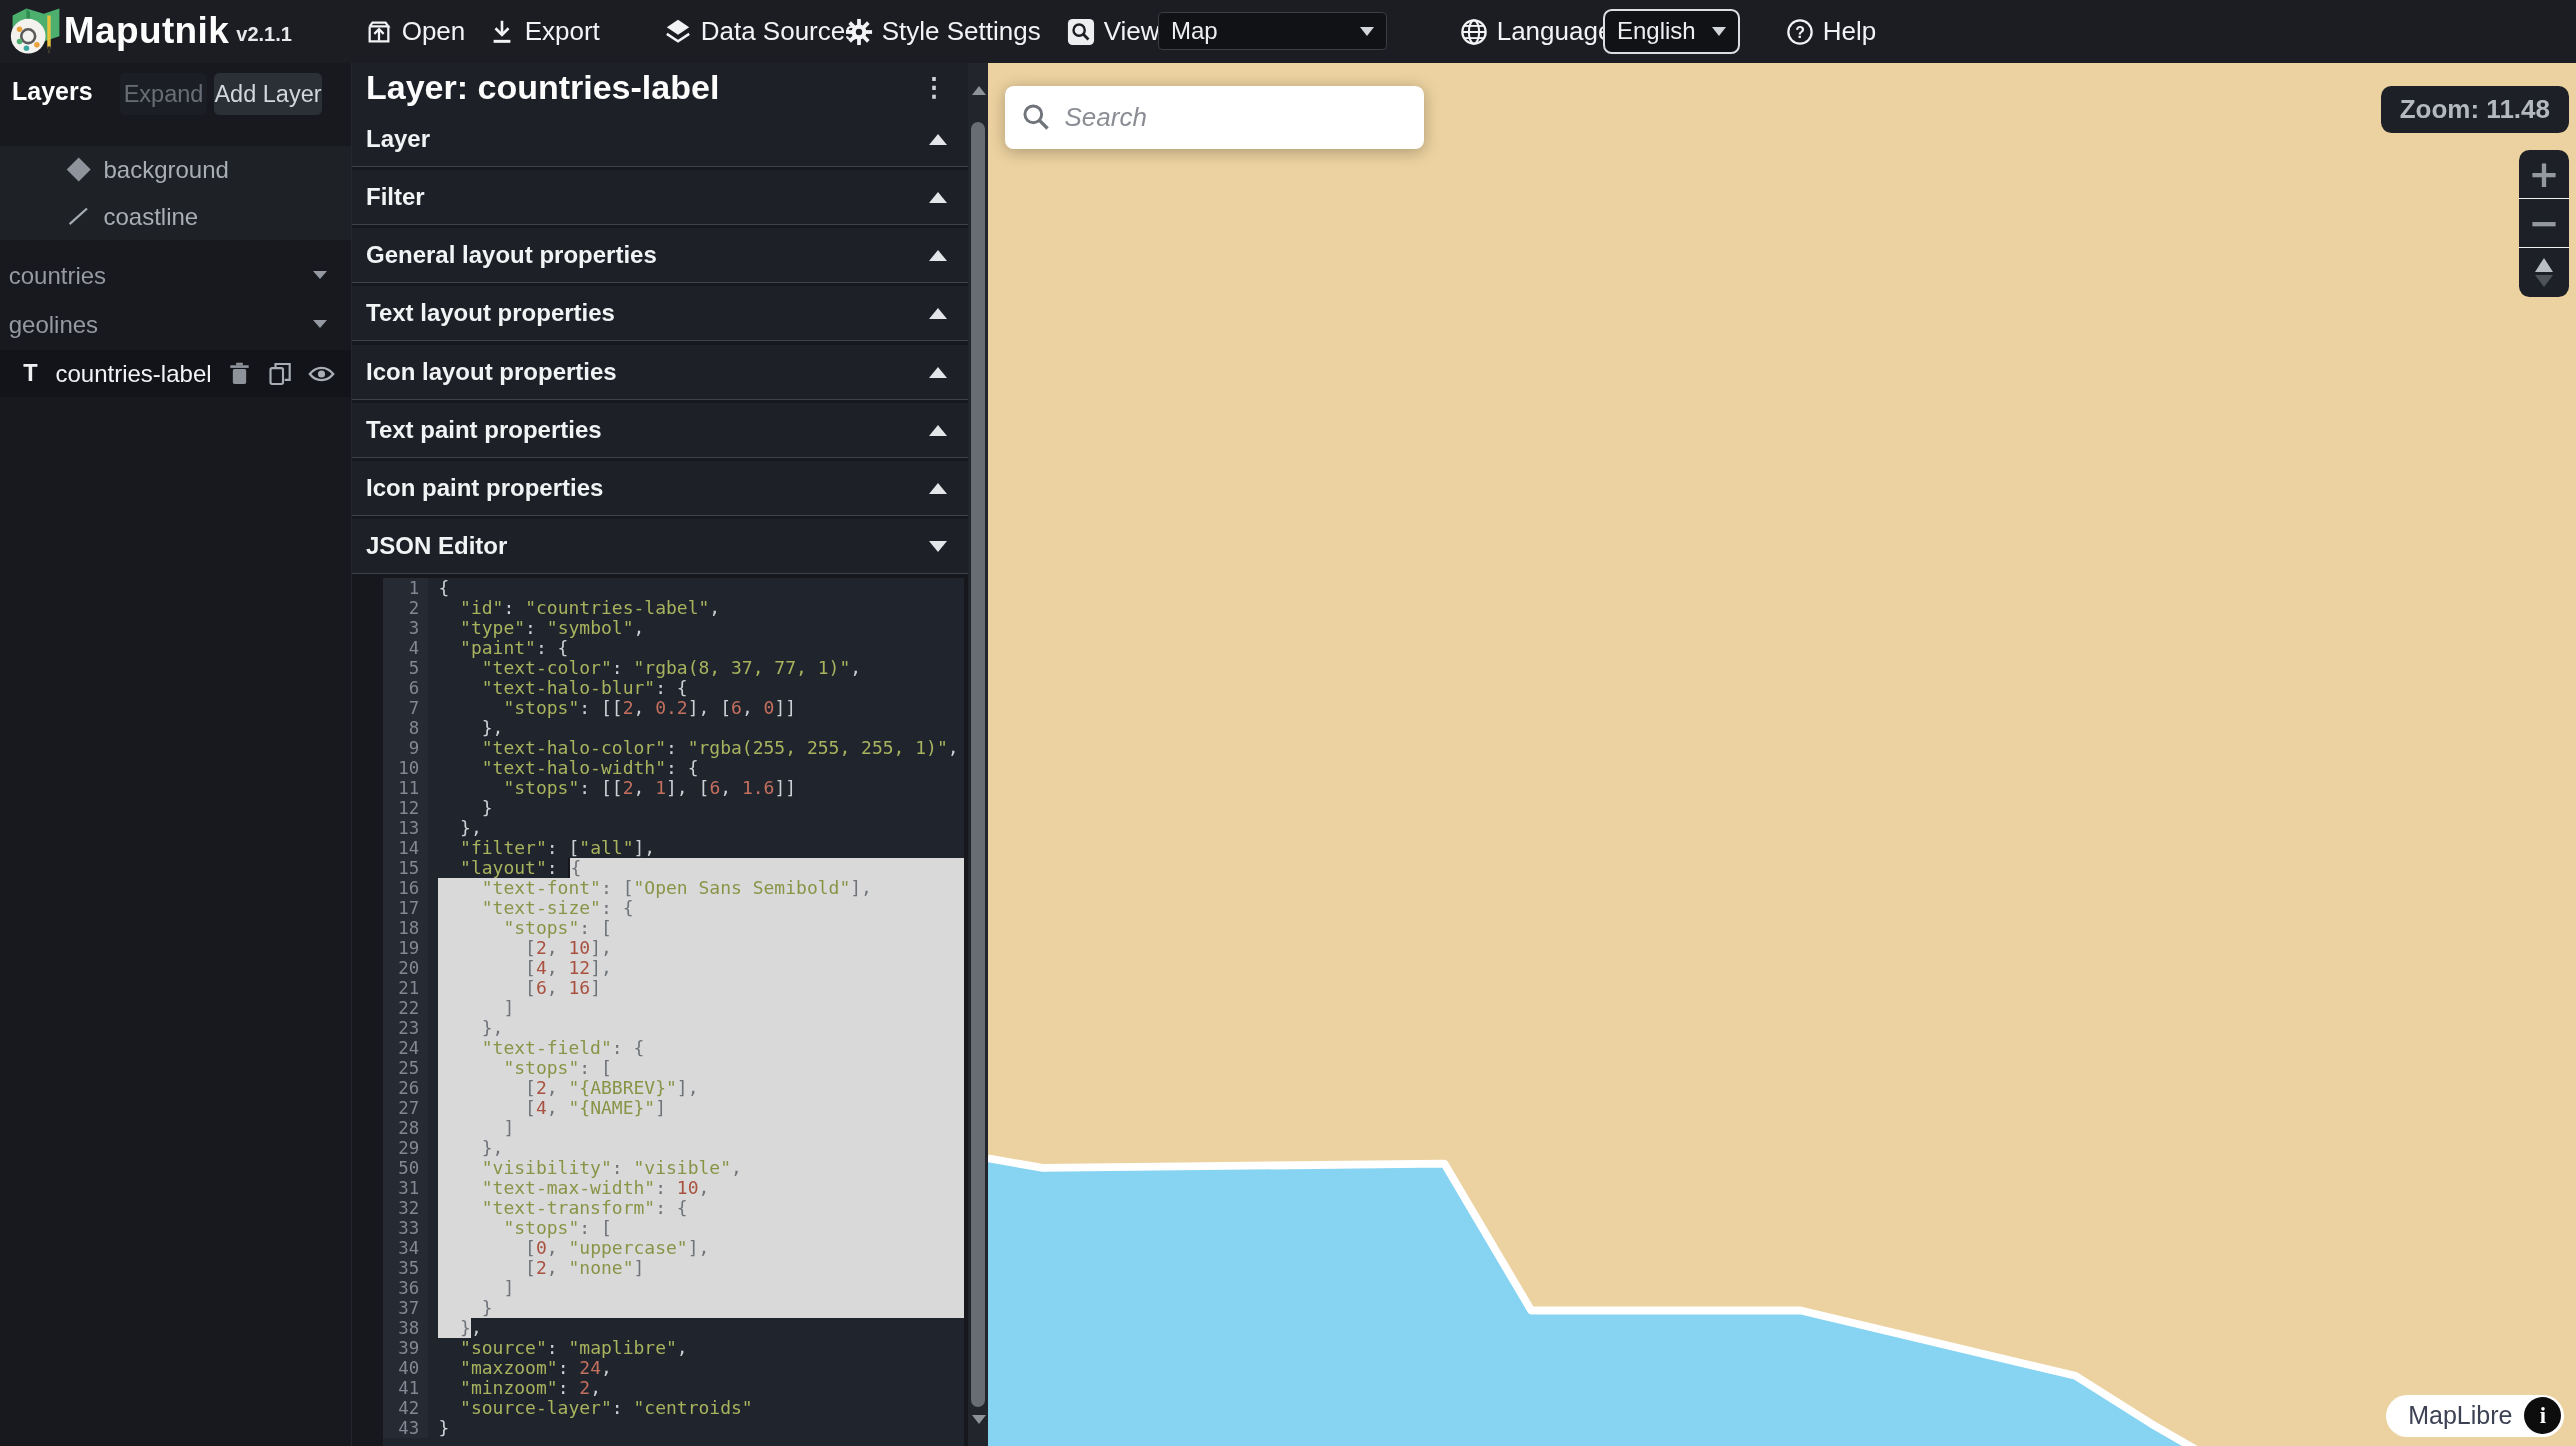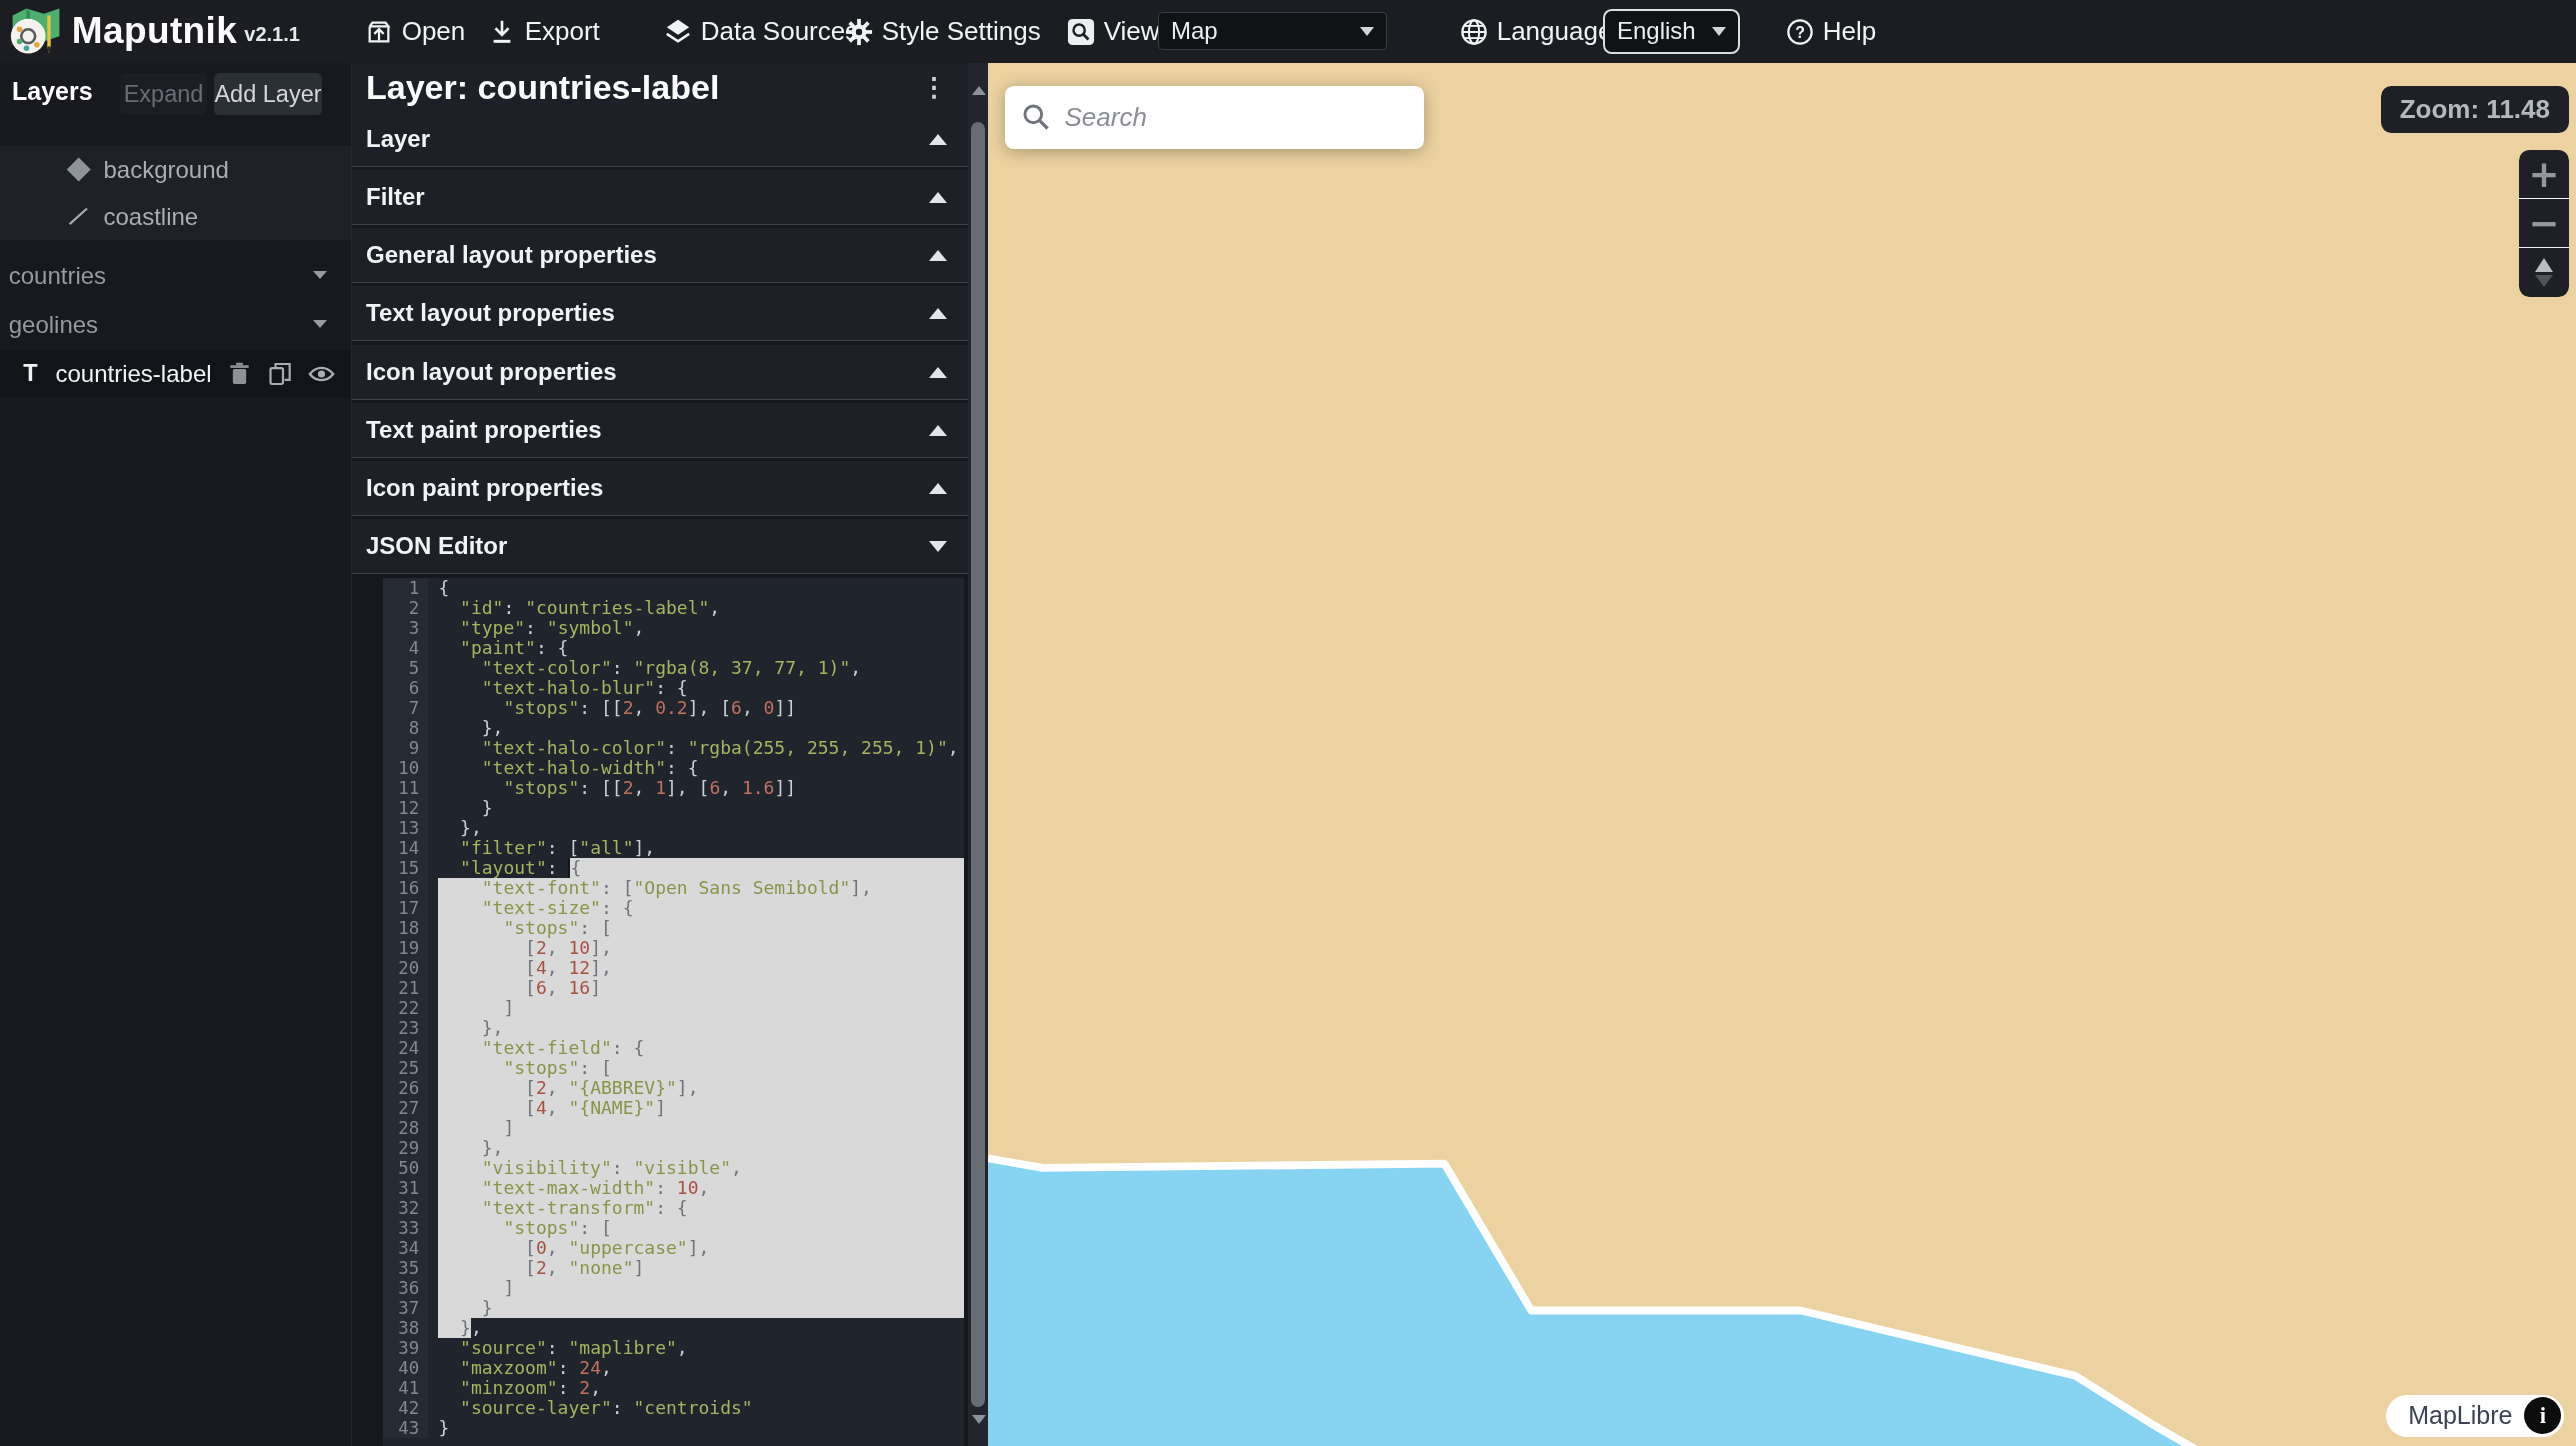--- a/index.html
+++ b/index.html
@@ -2,21 +2,21 @@
 <html style="font-size:14px"><head>
 <meta charset="utf-8">
 <style>
   html,body{margin:0;padding:0;background:#101114;}
   body{width:2576px;height:1446px;overflow:hidden;font-family:"Liberation Sans",sans-serif;
        -webkit-font-smoothing:antialiased;position:relative;}
 
   
   #topbar{position:absolute;left:0;top:0;width:2576px;height:63px;background:#1b1d23;z-index:30;}
   #topbar .brand{position:absolute;left:8.7px;top:5.2px;display:flex;align-items:flex-end;}
-  #topbar .appname{color:#fdfdfd;font-size:37px;font-weight:bold;letter-spacing:0.4px;line-height:52px;margin-left:9px;}
+  #topbar .appname{color:#fdfdfd;font-size:37px;font-weight:bold;letter-spacing:0.4px;line-height:52px;margin-left:1px;}
   #topbar .version{color:#e7e8ea;font-size:20px;font-weight:bold;margin-left:7px;line-height:45px;}
   .menu-item{position:absolute;top:0;height:63px;display:flex;align-items:center;gap:8.7px;color:#f2f3f5;
              font-size:26px;cursor:pointer;}
   .menu-item svg{display:block;}
   .tb-select{position:absolute;top:12px;height:38px;background:#101216;border:1.7px solid #3a3e45;border-radius:4.3px;
              color:#eceef0;font-size:24px;display:flex;align-items:center;justify-content:space-between;
              padding:0 12px;box-sizing:border-box;cursor:pointer;}
   .tb-select .sel-caret{width:0;height:0;border-left:7.8px solid transparent;border-right:7.8px solid transparent;
              border-top:9.6px solid #d2d5da;}
   #lang-select{border:2.6px solid #dcdee2;border-radius:8.7px;top:8.7px;height:45px;}

